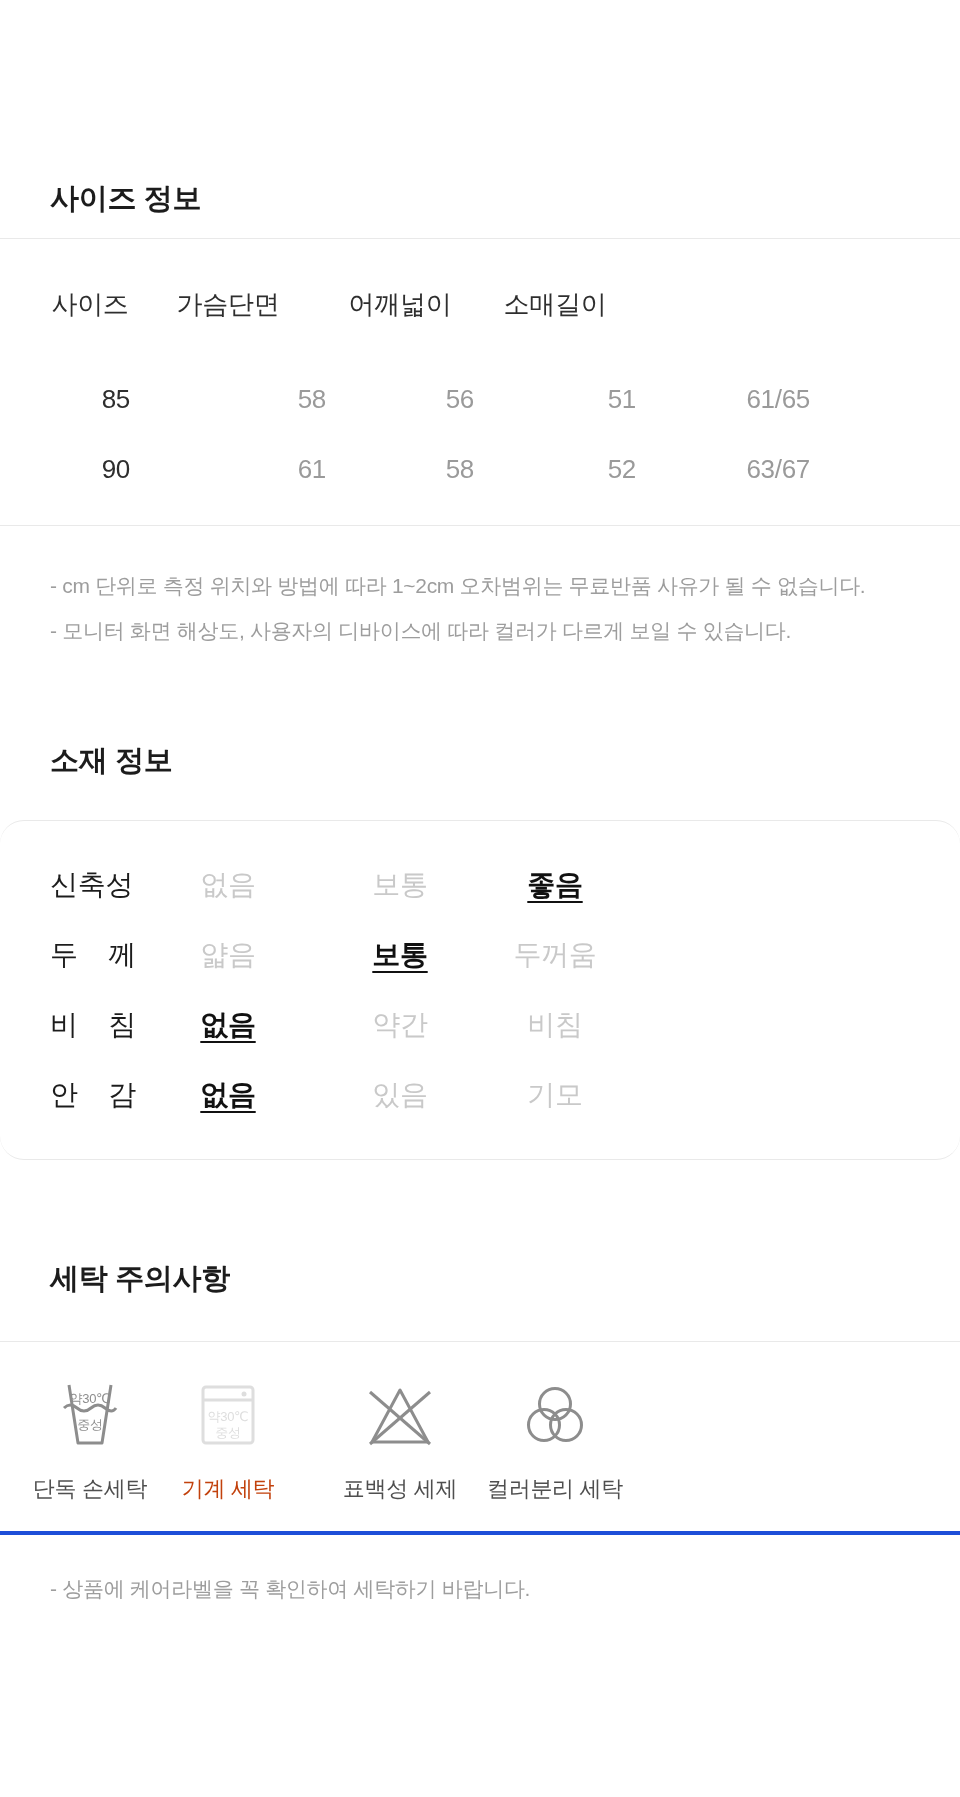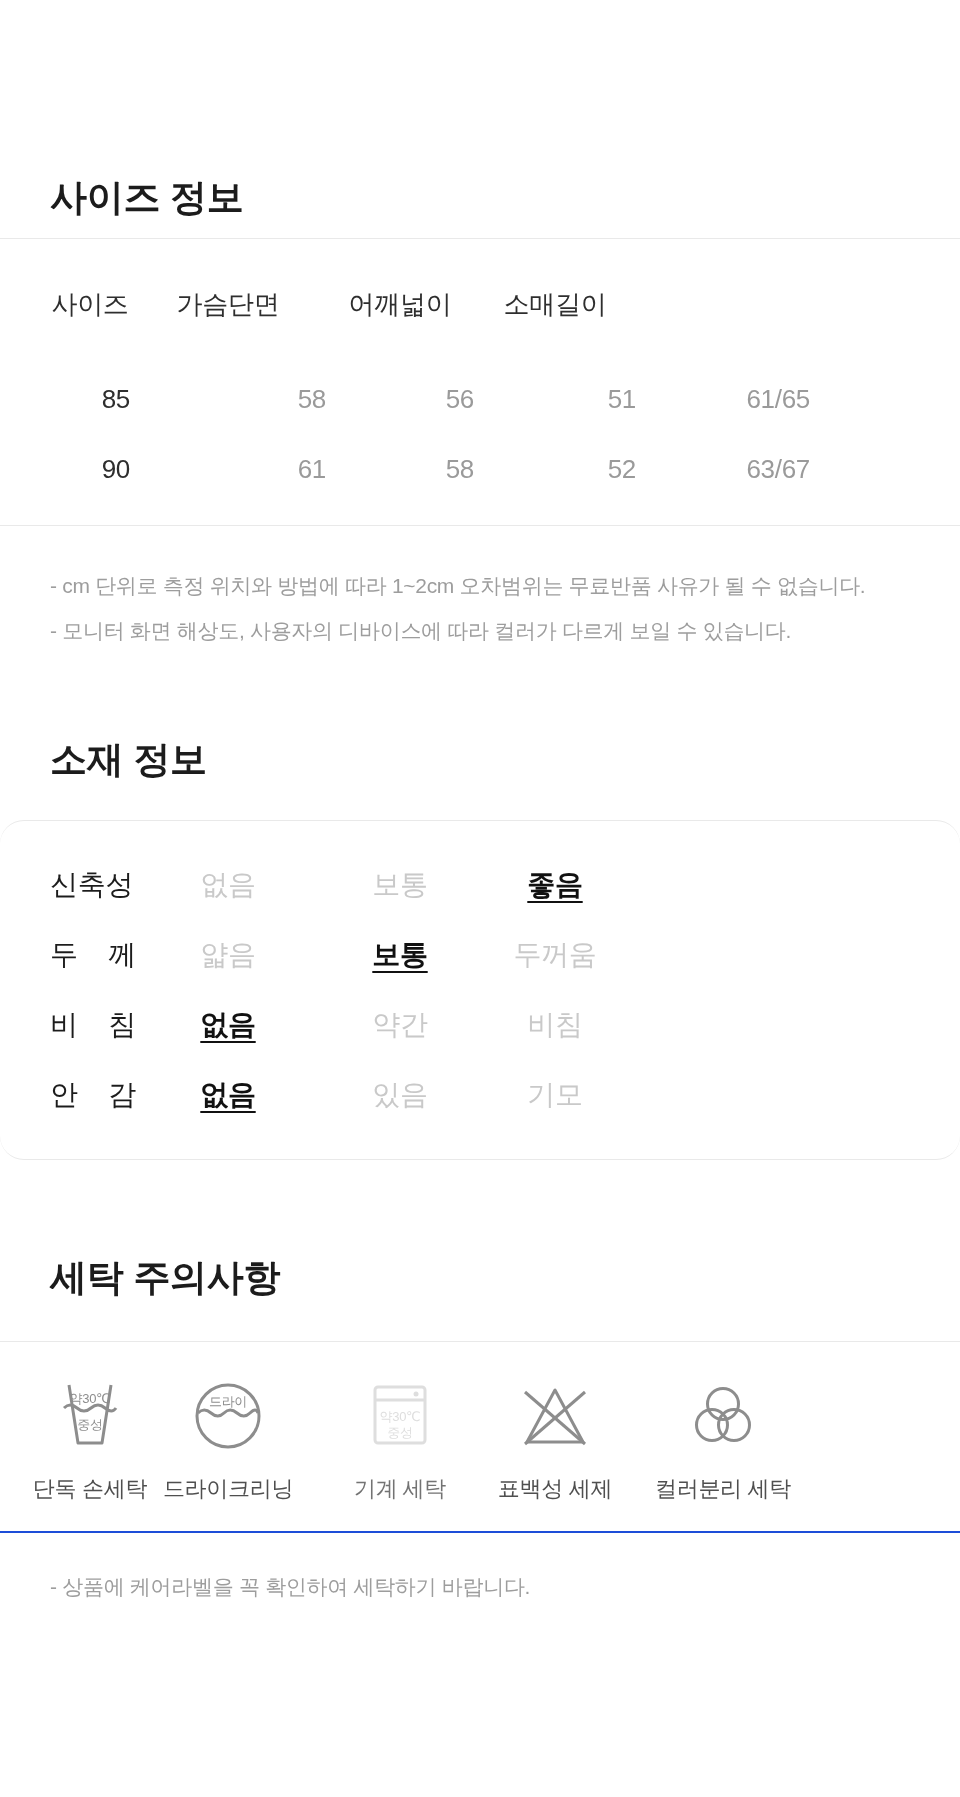--- a/index.html
+++ b/index.html
@@ -2,21 +2,21 @@
 <html><head>
 <meta charset="utf-8">
 <style>
   html,body{margin:0;padding:0;}
   body{
     width:960px;height:1797px;overflow:hidden;background:#ffffff;
     font-family:"Liberation Sans","DejaVu Sans",sans-serif;
     color:#1c1c1c;letter-spacing:-0.3px;
   }
   .section-title{
-    margin:0 0 0 50px;font-size:37px;font-weight:700;line-height:36px;color:#1c1c1c;
+    margin:0 0 0 50px;font-size:29px;font-weight:700;line-height:36px;color:#1c1c1c;
   }
   #size-title{margin-top:180px;}
   #material-title{margin-top:96px;}
   #care-title{margin-top:100px;}
 
   .grid5{display:grid;grid-template-columns:80px 196px 148px 162px 174px;width:760px;}
 
   
   .size-table{
     margin-top:22px;
@@ -54,31 +54,31 @@
   .opt{text-align:center;}
   .opt .dim{color:#c9c9c9;}
   .opt .sel{
     color:#111111;font-weight:700;text-decoration:underline;
     text-underline-offset:7px;text-decoration-thickness:2px;
   }
 
   
   .care-section{
     margin-top:45px;
-    border-top:1px solid #e9e9e9;border-bottom:2px solid #1d4ed8;
+    border-top:1px solid #e9e9e9;border-bottom:4px solid #1d4ed8;
     padding:37px 0 27px 50px;
   }
   .care-item{display:flex;flex-direction:column;align-items:center;}
   .care-item svg{display:block;color:#8d8d8d;}
   .care-item.inactive svg{color:#dedede;}
   .care-label{
     margin-top:21px;font-size:22px;line-height:30px;font-weight:500;
     color:#4f4f4f;text-align:center;white-space:nowrap;
   }
-  .care-item.inactive .care-label{color:#737373;font-family:Liberation Serif, serif;}
+  .care-item.inactive .care-label{color:#c2410c;}
   .care-item svg text{
     font-family:"Liberation Sans","DejaVu Sans",sans-serif;
     font-size:13px;fill:currentColor;stroke:none;
   }
 
   .footer-notes{padding:39px 50px 0 50px;}
   .footer-notes .note{margin-bottom:14px;}
 </style>
 </head>
 <body>
@@ -152,30 +152,20 @@
         <svg width="76" height="74" viewBox="0 0 76 74" fill="none" stroke="currentColor" stroke-width="3" stroke-linejoin="round">
           <path d="M17,6 L26,64 L50,64 L59,6"></path>
           <path d="M12,29 Q18,23 25,29 T39,29 T53,29 T64,29"></path>
           <text x="38" y="24" text-anchor="middle">약30℃</text>
           <text x="38" y="50" text-anchor="middle">중성</text>
         </svg>
       </span>
       <div class="care-label">단독 손세탁</div>
     </div>
 
-    <div class="care-item">
-      <span>
-        <svg width="76" height="74" viewBox="0 0 76 74" fill="none" stroke="currentColor" stroke-width="3" stroke-linejoin="round">
-          <circle cx="38" cy="37" r="31"></circle>
-          <path d="M8,34 Q14,28 21,34 T34,34 T47,34 T60,34 T68,34"></path>
-          <text x="38" y="27" text-anchor="middle">드라이</text>
-        </svg>
-      </span>
-      <div class="care-label">드라이크리닝</div>
-    </div>
 
     <div class="care-item inactive">
       <span>
         <svg width="76" height="74" viewBox="0 0 76 74" fill="none" stroke="currentColor" stroke-width="3" stroke-linejoin="round">
           <rect x="13" y="8" width="50" height="56" rx="3"></rect>
           <line x1="13" y1="21" x2="63" y2="21"></line>
           <circle cx="54" cy="15" r="2.5" fill="currentColor" stroke="none"></circle>
           <text x="38" y="42" text-anchor="middle">약30℃</text>
           <text x="38" y="58" text-anchor="middle">중성</text>
         </svg>

